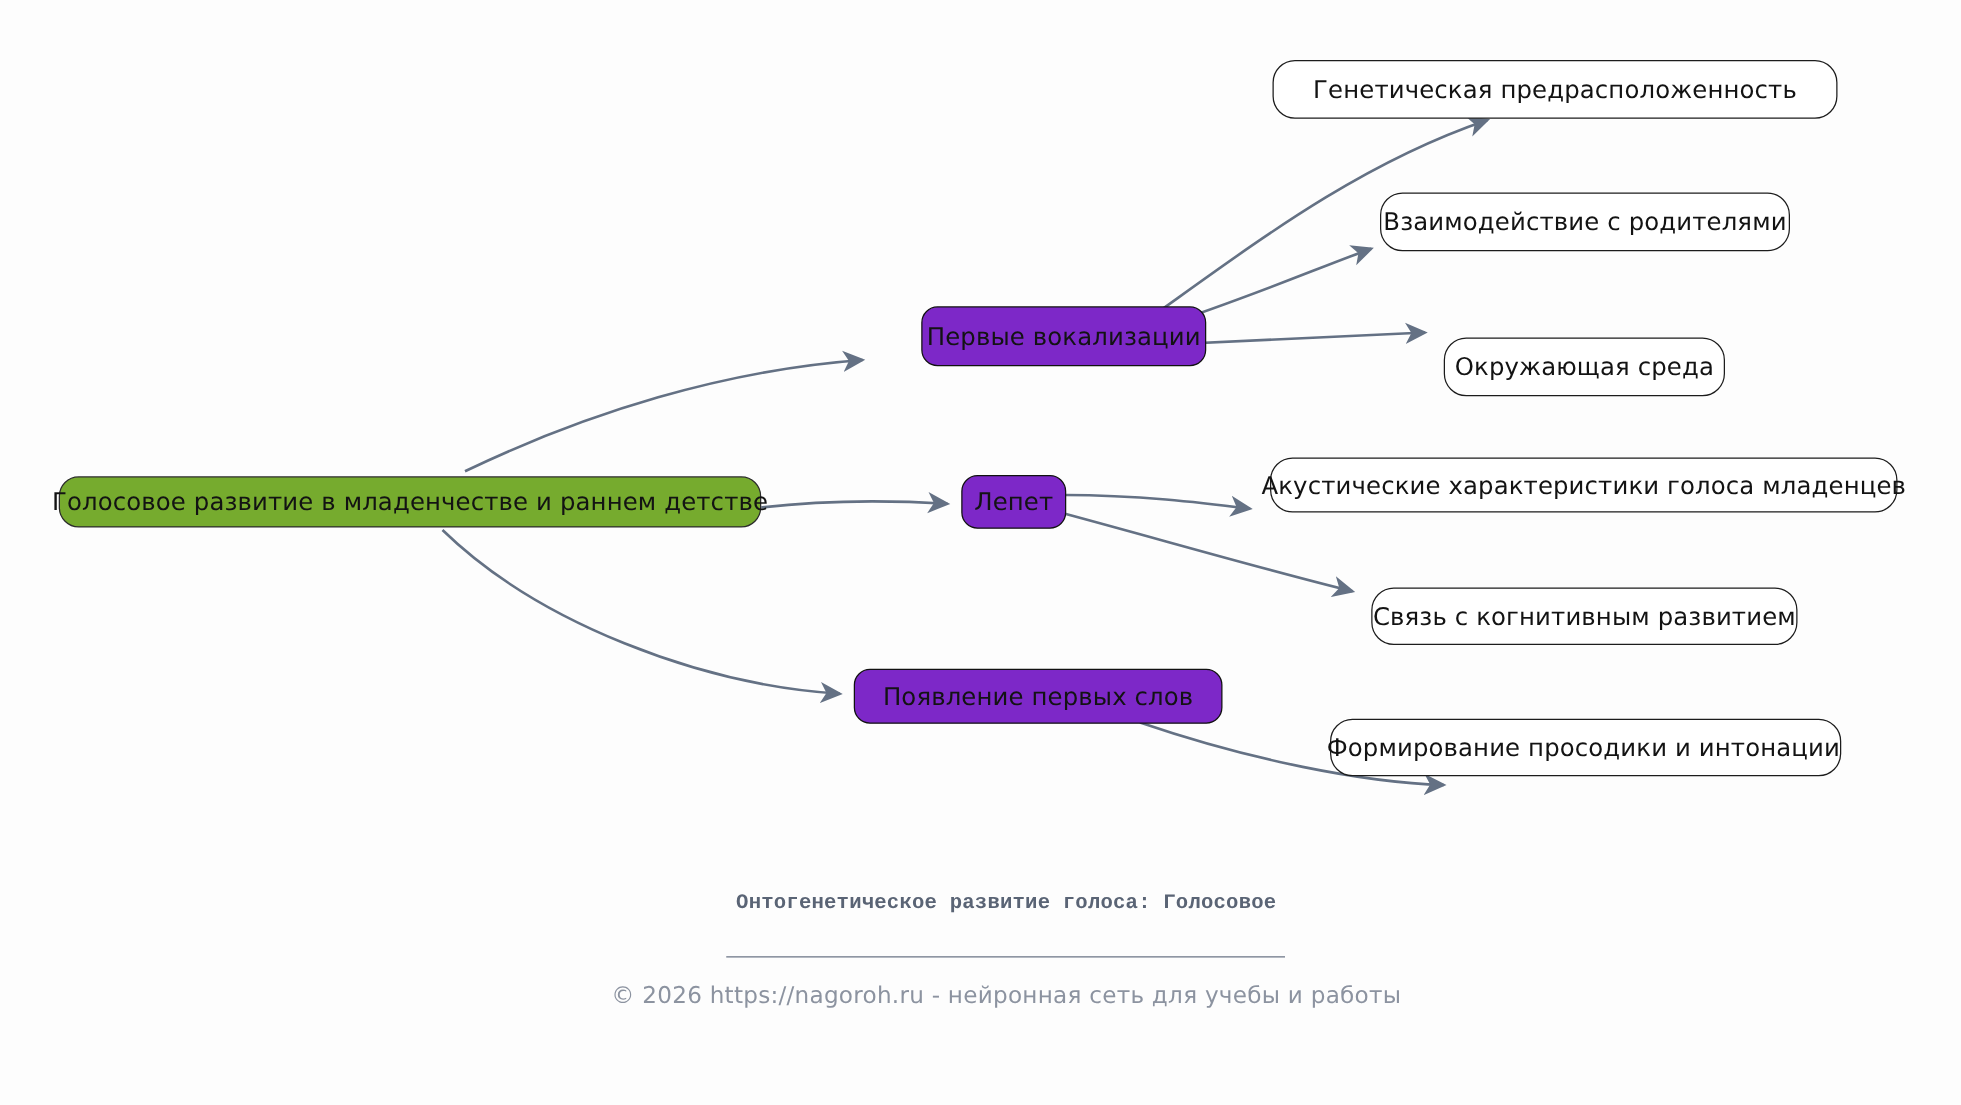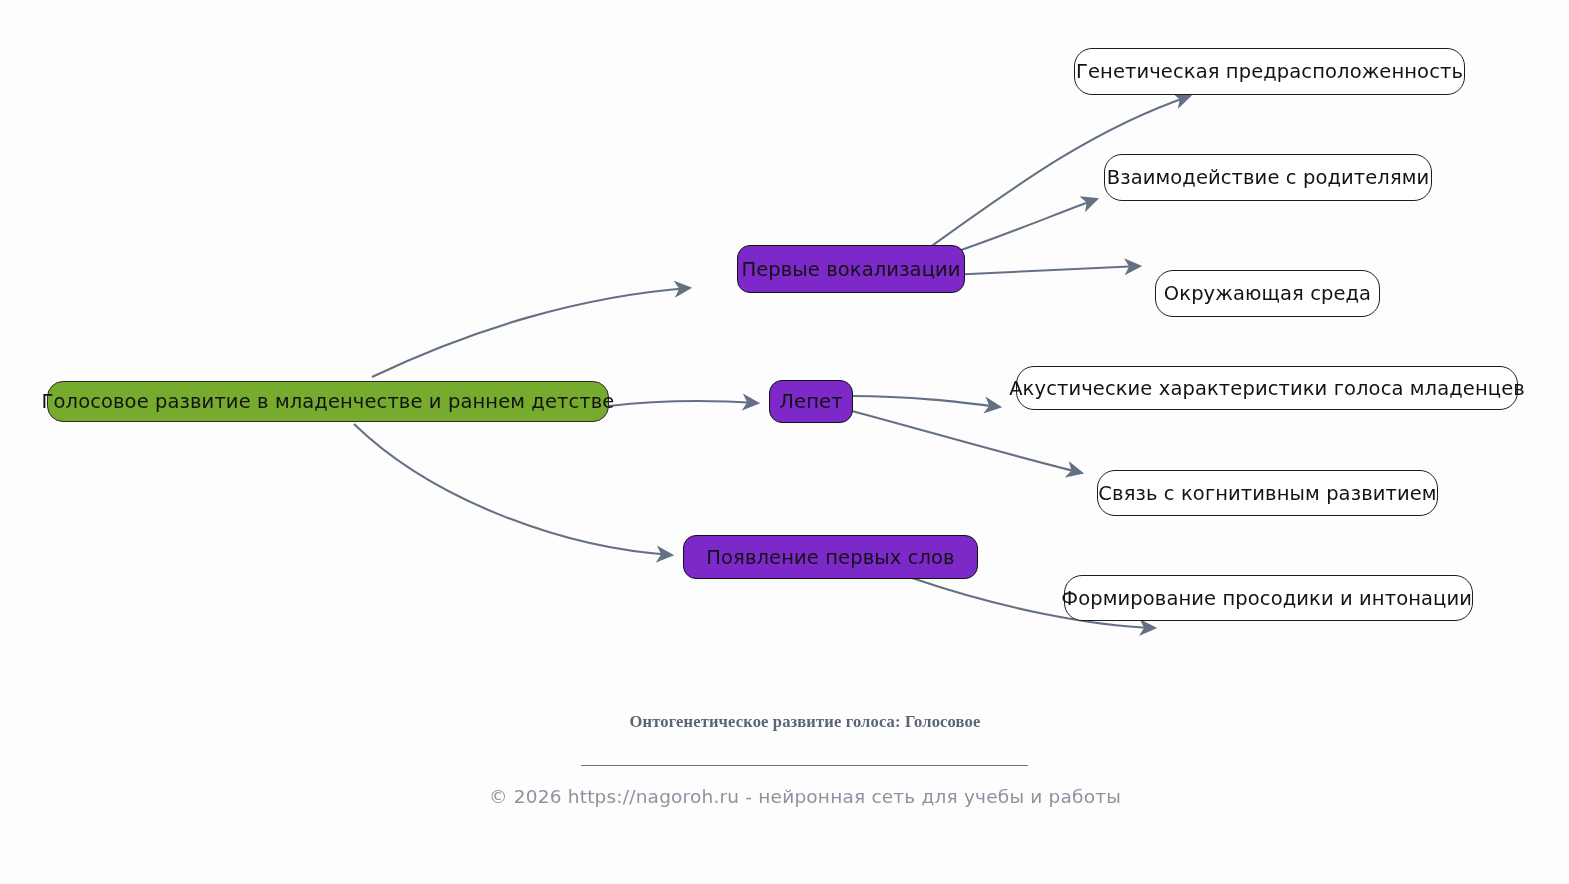--- a/index.html
+++ b/index.html
@@ -46,21 +46,21 @@
     border-radius: 13px;
   }
   .node.leaf {
     background: #ffffff;
     border-color: #1c1c1c;
     border-radius: 18px;
   }
   .caption {
     position: absolute;
     text-align: center;
-    font-family: Liberation Serif, serif;
+    font-family: Liberation Mono, monospace;
     font-weight: bold;
     font-size: 16.5px;
     line-height: 1.22;
     color: #5a6475;
     letter-spacing: 0.15px;
   }
   .caption-line2 { display: block; }
   .sep {
     position: absolute;
     height: 0;
@@ -103,21 +103,21 @@
 </svg>
 
 <div class="node root" style="left:47px; top:381px; width:562px; height:41px;">
   <span>Голосовое развитие в младенчестве и раннем детстве</span>
 </div>
 
 <div class="node branch" style="left:697px; top:245px; width:228px; height:48px;margin-left:40px;">
   <span>Первые вокализации</span>
 </div>
 
-<div class="node leaf" style="left:1074px; top:48px; width:391px; height:47px;">
+<div class="node leaf" style="left:1018px; top:48px; width:452px; height:47px;">
   <span>Генетическая предрасположенность</span>
 </div>
 
 <div class="node leaf" style="left:1104px; top:154px; width:328px; height:47px;">
   <span>Взаимодействие с родителями</span>
 </div>
 
 <div class="node leaf" style="left:1155px; top:270px; width:225px; height:47px;">
   <span>Окружающая среда</span>
 </div>

